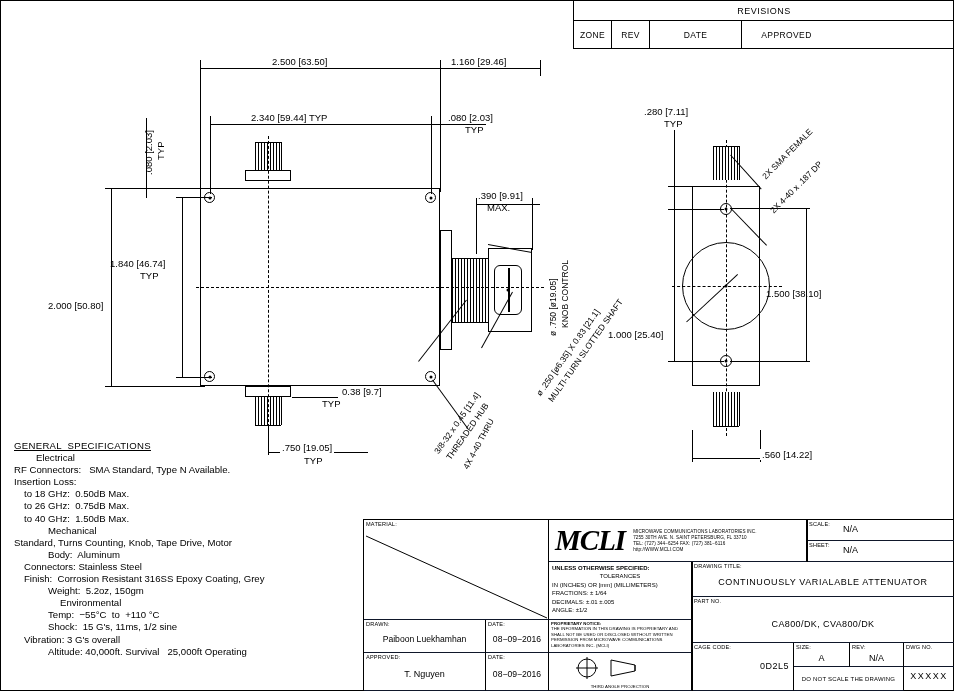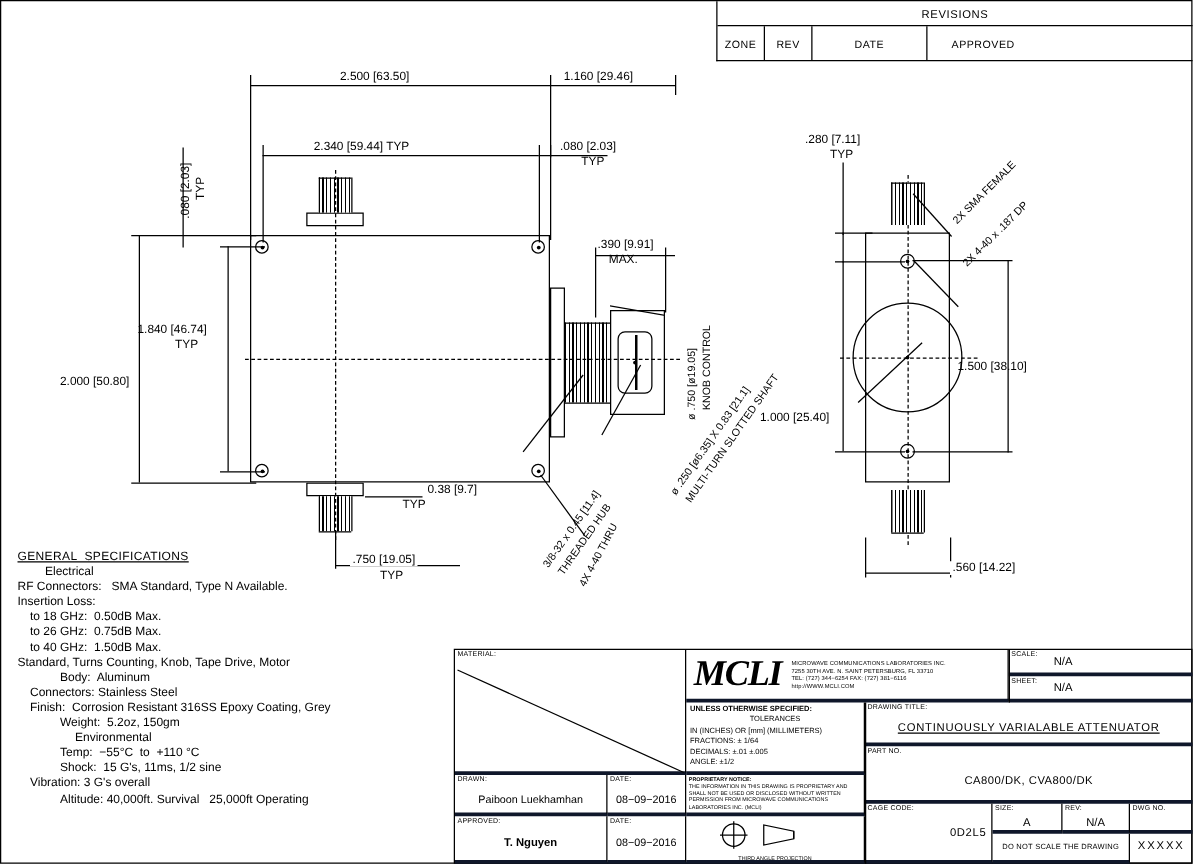--- a/index.html
+++ b/index.html
@@ -46,21 +46,21 @@
   .specs{position:absolute;left:14px;top:440px;width:350px;font-size:9.6px;line-height:12.1px;}
   .specs .hdr{text-decoration:underline;letter-spacing:0.3px;}
   .specs .ind1{padding-left:22px;}
   .specs .ind2{padding-left:10px;}
   .specs .ind3{padding-left:34px;}
   .specs .ind4{padding-left:46px;}
   .specs div{white-space:pre;}
 
   
   .tb{position:absolute;left:363px;top:519px;width:591px;height:172px;border:1px solid #000;box-sizing:border-box;font-size:7px;}
-  .tb .cell{position:absolute;box-sizing:border-box;border-right:1px solid #000;border-bottom:3px solid #0f172a;}
+  .tb .cell{position:absolute;box-sizing:border-box;border-right:1px solid #000;border-bottom:1px solid #0f172a;}
   .tb .lab{position:absolute;left:2px;top:1px;font-size:5.6px;letter-spacing:0.2px;}
   .tb .val{position:absolute;width:100%;text-align:center;font-size:9px;}
 
   .mcli-logo{font-family:"Liberation Serif",serif;font-weight:bold;font-style:italic;font-size:29px;letter-spacing:-1px;}
   .mcli-sub{font-size:4.6px;line-height:6px;letter-spacing:0.1px;}
   .tiny{font-size:4.3px;line-height:5.4px;letter-spacing:0.05px;}
   .tol-l{font-size:6px;line-height:8.4px;}
   .big-title{font-size:12.6px;letter-spacing:0.6px;}
   .pn{font-size:11px;letter-spacing:0.4px;}
   .cagev{font-size:12px;letter-spacing:0.5px;}
@@ -228,20 +228,21 @@
 </div>
 
 <div class="specs">
   <div class="hdr">GENERAL  SPECIFICATIONS</div>
   <div class="ind1">Electrical</div>
   <div>RF Connectors:   SMA Standard, Type N Available.</div>
   <div>Insertion Loss:</div>
   <div class="ind2">to 18 GHz:  0.50dB Max.</div>
   <div class="ind2">to 26 GHz:  0.75dB Max.</div>
   <div class="ind2">to 40 GHz:  1.50dB Max.</div>
+  <div class="ind3">Mechanical</div>
   <div>Standard, Turns Counting, Knob, Tape Drive, Motor</div>
   <div class="ind3">Body:  Aluminum</div>
   <div class="ind2">Connectors: Stainless Steel</div>
   <div class="ind2">Finish:  Corrosion Resistant 316SS Epoxy Coating, Grey</div>
   <div class="ind3">Weight:  5.2oz, 150gm</div>
   <div class="ind4">Environmental</div>
   <div class="ind3">Temp:  −55°C  to  +110 °C</div>
   <div class="ind3">Shock:  15 G's, 11ms, 1/2 sine</div>
   <div class="ind2">Vibration: 3 G's overall</div>
   <div class="ind3">Altitude: 40,000ft. Survival   25,000ft Operating</div>
@@ -260,21 +261,21 @@
     <span class="lab">DRAWN:</span>
     <span class="val" style="top:14px;font-size:8.6px;">Paiboon Luekhamhan</span>
   </div>
   <div class="cell" style="left:122px;top:100px;width:63px;height:33px;">
     <span class="lab">DATE:</span>
     <span class="val" style="top:14px;font-size:8.6px;">08−09−2016</span>
   </div>
 
   <div class="cell" style="left:0;top:133px;width:122px;height:38px;">
     <span class="lab">APPROVED:</span>
-    <span class="val" style="top:16px;font-size:9px;font-weight:bold;">T. Nguyen</span>
+    <span class="val" style="top:16px;font-size:9px;">T. Nguyen</span>
   </div>
   <div class="cell" style="left:122px;top:133px;width:63px;height:38px;">
     <span class="lab">DATE:</span>
     <span class="val" style="top:16px;font-size:8.6px;">08−09−2016</span>
   </div>
 
   <div class="cell" style="left:185px;top:0;width:258px;height:42px;display:flex;align-items:center;">
     <span class="mcli-logo" style="margin-left:6px;">MCLI</span>
     <span style="margin-left:8px;">
       <div class="mcli-sub">MICROWAVE  COMMUNICATIONS  LABORATORIES INC.</div>
@@ -305,21 +306,21 @@
       <line x1="38" y1="3" x2="38" y2="25" stroke="#000" stroke-width="1"></line>
       <polygon points="62,6 62,22 86,17 86,11" fill="none" stroke="#000" stroke-width="1"></polygon>
       <line x1="86" y1="11" x2="86" y2="17" stroke="#000" stroke-width="1"></line>
     </svg>
     <div class="tiny" style="position:absolute;left:0;top:31px;width:100%;text-align:center;">THIRD ANGLE PROJECTION</div>
   </div>
 
   <div class="cell" style="left:328px;top:42px;width:178px;height:0;border-bottom:none;"></div>
   <div class="cell" style="left:328px;top:42px;width:262px;height:35px;border-right:none;">
     <span class="lab">DRAWING TITLE:</span>
-    <span class="val big-title" style="top:15px;text-decoration:underline;">CONTINUOUSLY  VARIALABLE  ATTENUATOR</span>
+    <span class="val big-title" style="top:15px;">CONTINUOUSLY  VARIALABLE  ATTENUATOR</span>
   </div>
 
   <div class="cell" style="left:328px;top:77px;width:262px;height:46px;border-right:none;">
     <span class="lab">PART NO.</span>
     <span class="val pn" style="top:22px;">CA800/DK, CVA800/DK</span>
   </div>
 
   <div class="cell" style="left:328px;top:123px;width:102px;height:48px;padding-left:32px;">
     <span class="lab">CAGE CODE:</span>
     <span class="val cagev" style="top:18px;">0D2L5</span>

